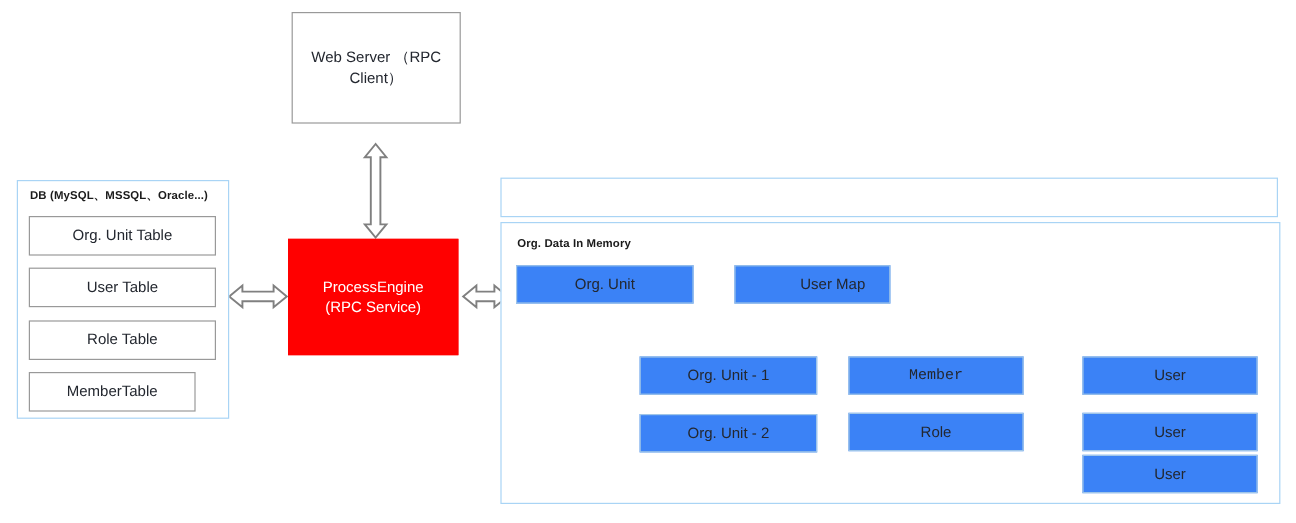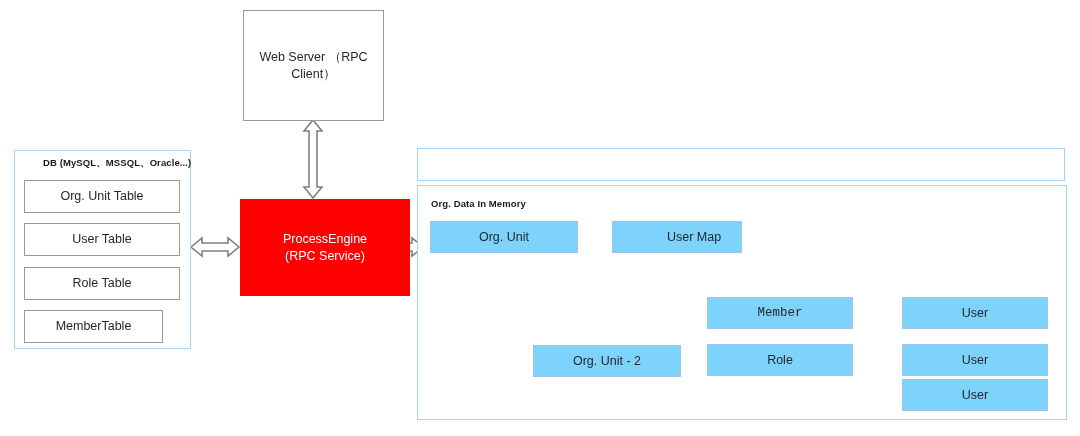--- a/index.html
+++ b/index.html
@@ -8,21 +8,21 @@
     font-family:"Liberation Sans","DejaVu Sans",sans-serif;
     color:#1f2430;
   }
   .stage{position:absolute;left:0;top:0;width:1080px;height:436px;}
   .box{position:absolute;box-sizing:border-box;display:flex;align-items:center;justify-content:center;text-align:center;}
 
   
   .wbox{background:#ffffff;border:1.6px solid #999999;font-size:12.5px;line-height:1.35;color:#23272f;}
 
   
-  .bbox{background:#7dd3fc;border:1.3px solid #9fc5e8;font-size:12.5px;color:#23272f;justify-content:center;}
+  .bbox{background:#3b82f6;border:1.3px solid #9fc5e8;font-size:12.5px;color:#23272f;justify-content:center;}
 
   
   .panel{position:absolute;box-sizing:border-box;background:#ffffff;border:1.4px solid #a9d4f5;}
 
   
   .redbox{position:absolute;box-sizing:border-box;background:#ff0000;border:1px solid #ff0000;
           color:#ffffff;font-size:12.5px;line-height:1.35;display:flex;align-items:center;justify-content:center;text-align:center;}
 
   .panel-title{position:absolute;font-size:12.5px;font-weight:bold;color:#1a1a1a;}
   .caption{position:absolute;font-size:9.5px;font-weight:bold;color:#1a1a1a;letter-spacing:.1px;}
@@ -54,36 +54,36 @@
     <polygon fill="#555" points="707,360 698,355.5 698,364.5"></polygon>
 
     <path class="conn" d="M853,313 L895,313"></path>
     <polygon fill="#555" points="902,313 893,308.5 893,317.5"></polygon>
 
     <path class="conn" d="M853,360 L884,360 L884,395 M884,360 L895,360 M884,395 L895,395"></path>
     <polygon fill="#555" points="902,360 893,355.5 893,364.5"></polygon>
     <polygon fill="#555" points="902,395 893,390.5 893,399.5"></polygon>
   </svg>
 
-  <div class="box wbox" style="left:243px;top:10px;width:141px;height:111px;">
+  <div class="box wbox" style="left:243px;top:10px;width:141px;height:93px;">
     <div style="display:flex;flex-direction:column;">
       <span>Web Server （RPC</span>
       <span>Client）</span>
     </div>
   </div>
 
-  <div class="redbox" style="left:240px;top:199px;width:170px;height:97px;">
+  <div class="redbox" style="left:240px;top:199px;width:142px;height:97px;">
     <div style="display:flex;flex-direction:column;">
       <span>ProcessEngine</span>
       <span>(RPC Service)</span>
     </div>
   </div>
 
   <div class="panel" style="left:14px;top:150px;width:177px;height:199px;"></div>
-  <div class="caption-db" style="left:43px;top:157px;">DB (MySQL、MSSQL、Oracle...)</div>
+  <div class="caption-db" style="left:25px;top:157px;">DB (MySQL、MSSQL、Oracle...)</div>
 
   <div class="box wbox" style="left:24px;top:223px;width:156px;height:33px;">
     <span>User Table</span>
   </div>
   <div class="box wbox" style="left:24px;top:180px;width:156px;height:33px;">
     <span>Org. Unit Table</span>
   </div>
   <div class="box wbox" style="left:24px;top:267px;width:156px;height:33px;">
     <span>Role Table</span>
   </div>
@@ -96,20 +96,23 @@
   <div class="panel" style="left:417px;top:185px;width:650px;height:235px;"></div>
   <div class="caption" style="left:431px;top:198px;">Org. Data In Memory</div>
 
   <div class="box bbox" style="left:430px;top:221px;width:148px;height:32px;">
     <span>Org. Unit</span>
   </div>
   <div class="box bbox" style="left:612px;top:221px;width:130px;height:32px;padding-left:34px;">
     <span>User Map</span>
   </div>
 
+  <div class="box bbox" style="left:533px;top:297px;width:148px;height:32px;">
+    <span>Org. Unit - 1</span>
+  </div>
   <div class="box bbox" style="left:533px;top:345px;width:148px;height:32px;">
     <span>Org. Unit - 2</span>
   </div>
 
   <div class="box bbox" style="left:707px;top:297px;width:146px;height:32px;font-family:Liberation Mono, monospace;">
     <span>Member</span>
   </div>
   <div class="box bbox" style="left:707px;top:344px;width:146px;height:32px;">
     <span>Role</span>
   </div>

